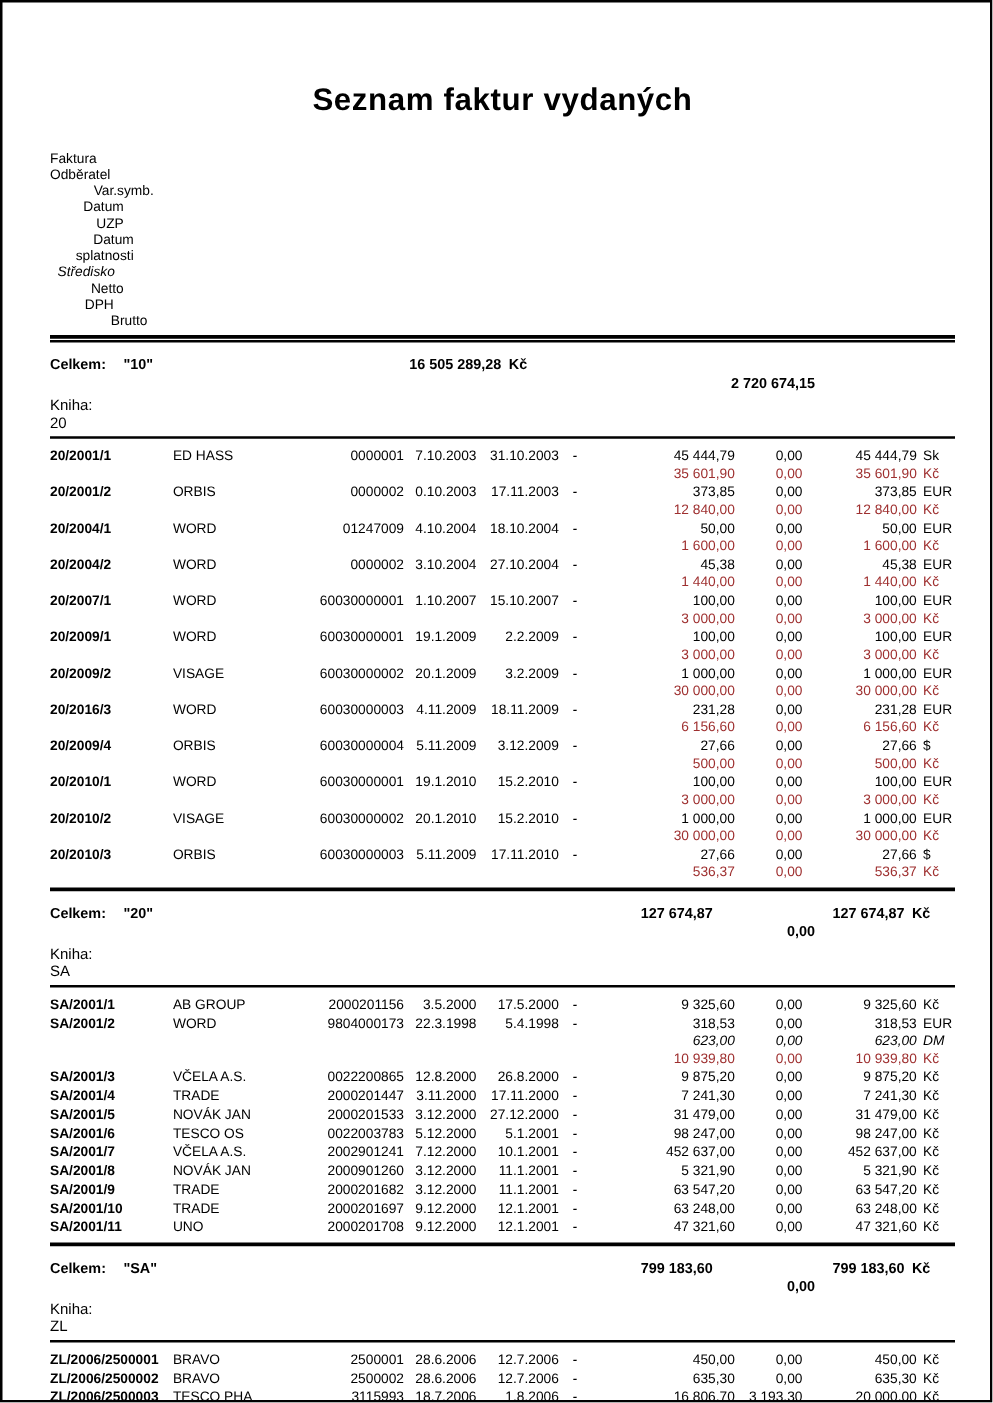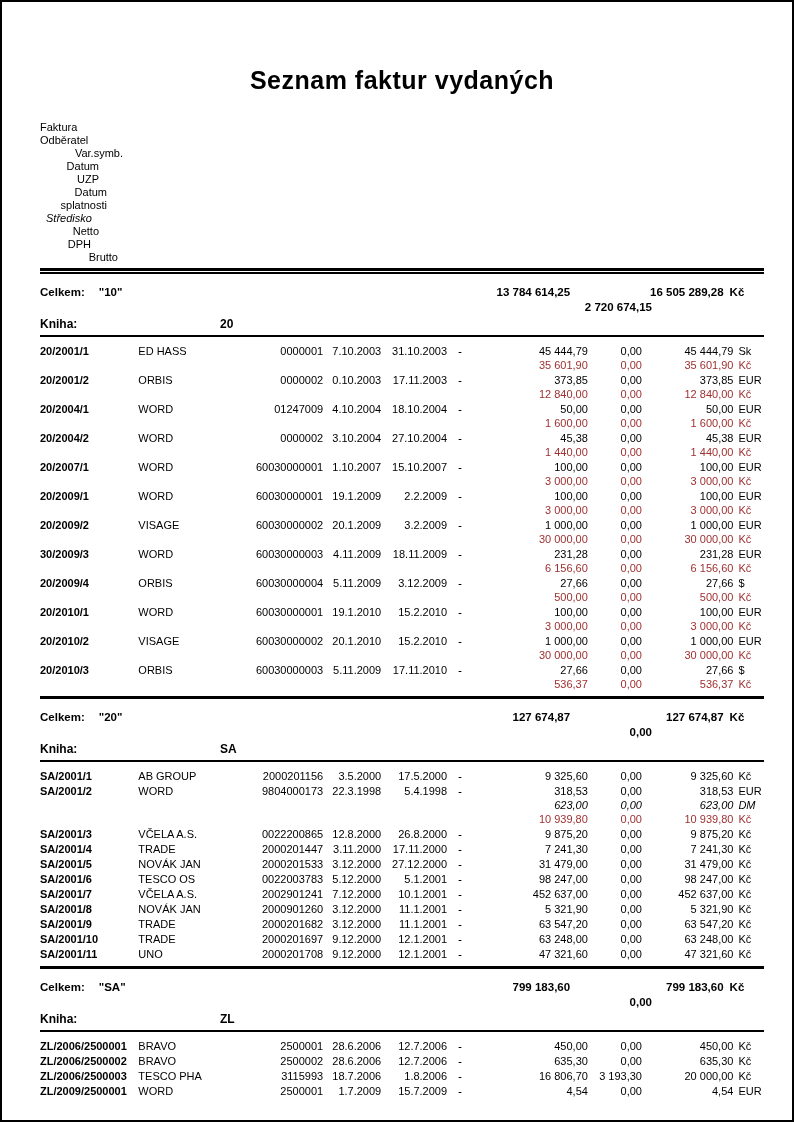--- a/index.html
+++ b/index.html
@@ -41,21 +41,21 @@
   .thead .c7 { padding-right:26px; }
   .thead .c8 { padding-right:4px; }
   .thead .c9 { padding-right:15px; }
   .spacer { width:472px; }
   
   .inv { margin-bottom:1px; font-size:11px; }
   .line { display:flex; line-height:14px; }
   .line.red  { color:var(--accent-red,#9e2f2f); }
   .line.italic { font-style:italic; }
   
-  .kniha { display:flex; font-size:12px; font-weight:bold; margin-bottom:4px; }
+  .kniha { display:flex; font-size:12px; font-weight:normal; margin-bottom:4px;flex-direction:column; }
   .kniha-label { width:180px; }
   
   .total-block { margin-top:10px; margin-bottom:2px; font-size:11.5px; font-weight:bold; }
   .total-l1 { display:flex; line-height:16px; }
   .tl-label { width:205px; }
   .tl-name { margin-left:14px; }
   .tl-netto { width:334px; text-align:right; }
   .tl-brutto { width:156px; text-align:right; }
   .tl-cur { width:41px; padding-left:6px; }
   .total-l2 { display:flex; line-height:15px; }
@@ -86,21 +86,20 @@
     <div class="c8">DPH</div>
     <div class="c9">Brutto</div>
   </div>
 
   <div class="rule-double"></div>
 
   <div id="report-body">
       <div class="total-block">
         <div class="total-l1">
           <div class="tl-label"><span>Celkem:</span><span class="tl-name">"10"</span></div>
-          <div class="tl-netto">13 784 614,25</div>
           <div class="tl-brutto">16 505 289,28</div>
           <div class="tl-cur">Kč</div>
         </div>
         <div class="total-l2">
           <div class="tl-dph">2 720 674,15</div>
         </div>
       </div>
       <div class="kniha">
         <div class="kniha-label">Kniha:</div>
         <div class="kniha-value">20</div>
@@ -248,21 +247,21 @@
         <div class="line red">
           <div class="spacer"></div>
           <div class="c7">30 000,00</div>
           <div class="c8">0,00</div>
           <div class="c9">30 000,00</div>
           <div class="c10">Kč</div>
         </div>
       </div>
       <div class="inv">
         <div class="line">
-          <div class="c1">30/2009/3</div>
+          <div class="c1">20/2016/3</div>
           <div class="c2">WORD</div>
           <div class="c3">60030000003</div>
           <div class="c4">4.11.2009</div>
           <div class="c5">18.11.2009</div>
           <div class="c6">-</div>
           <div class="c7">231,28</div>
           <div class="c8">0,00</div>
           <div class="c9">231,28</div>
           <div class="c10">EUR</div>
         </div>

